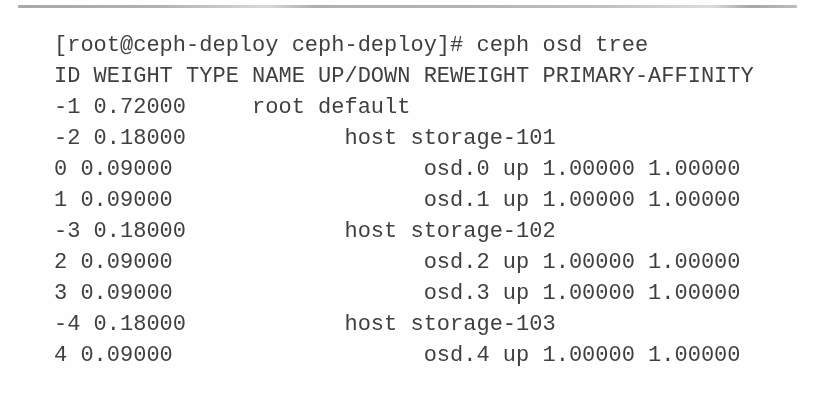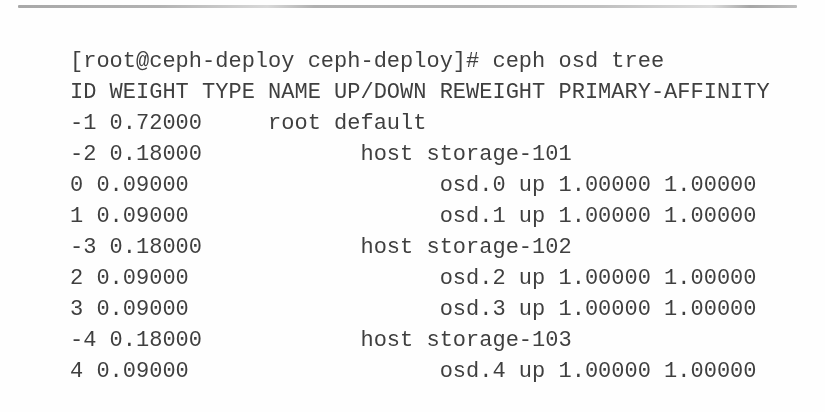--- a/index.html
+++ b/index.html
@@ -22,21 +22,21 @@
     height: 3px;
     background: linear-gradient(90deg,
       #a8a8a8 0%, #b2b2b2 18%, #d8d8d8 32%, #b0b0b0 38%,
       #b4b4b4 58%, #c0c0c0 75%, #dcdcdc 89%, #a6a6a6 94%, #bdbdbd 100%);
     border-radius: 1px;
   }
   .console {
     position: absolute;
     left: 54px;
     top: 30px;
-    margin: 16px;
+    margin: 0;
     font-family: "Liberation Mono", "DejaVu Sans Mono", monospace;
     font-size: 22px;
     line-height: 31px;
     font-weight: 400;
     color: #3f3f3f;
     white-space: pre;
     letter-spacing: 0px;
   }
 </style>
 </head>

